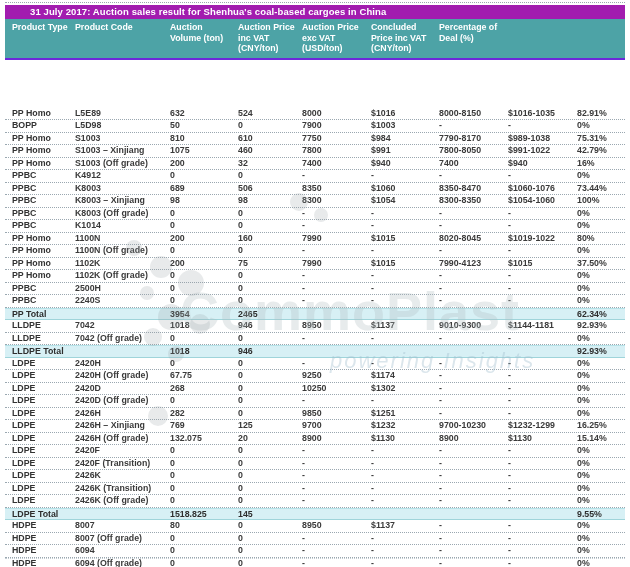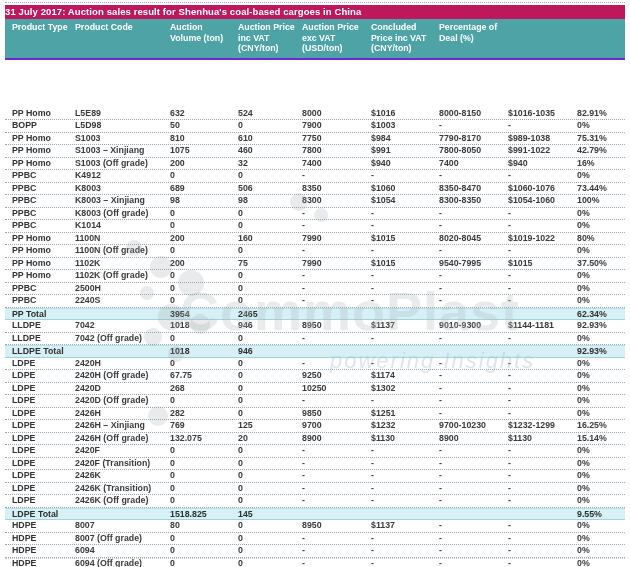--- a/index.html
+++ b/index.html
@@ -1,19 +1,19 @@
 <!DOCTYPE html>
 <html><head>
 <meta charset="utf-8">
 <style>
   * { margin:0; padding:0; box-sizing:border-box; }
   html,body { width:630px; height:567px; background:#ffffff; font-family:"Liberation Sans", sans-serif; overflow:hidden; }
   .page { position:relative; width:630px; height:567px; background:#fff; }
   .table-wrap { position:absolute; left:5px; top:2px; width:620px; border-top:1px dotted #9aa7b0; padding-top:2px; }
-  .title-bar { height:14px; background:#be185d; color:#ffffff; font-size:9.5px; font-weight:700; line-height:14px; padding-left:0; letter-spacing:.1px; }
+  .title-bar { height:14px; background:#a21caf; color:#ffffff; font-size:9.5px; font-weight:700; line-height:14px; padding-left:25px; letter-spacing:.1px; }
   .header-row { display:grid; grid-template-columns:68px 95px 68px 64px 69px 68px 69px 69px 50px; background:#4da3a6; border-bottom:2px solid #6d28d9; }
   .hcell { color:#ffffff; font-size:8.8px; font-weight:700; line-height:10.5px; text-align:left; padding:3px 2px 4px 2px; }
   .hcell.first { text-align:left; padding-left:7px; }
   .row { display:grid; grid-template-columns:68px 95px 68px 64px 69px 68px 69px 69px 50px; height:12.5px; border-bottom:1px dotted #9aa7b0; background:transparent; }
   .row.total { background:#d7f0f5; border-top:1px solid #b5e2e8; border-bottom:1px solid #9fd4da; }
   .cell { font-size:8.8px; font-weight:700; color:#3a3a3a; line-height:11.5px; padding-left:2px; white-space:nowrap; overflow:hidden; }
   .cell.c0 { padding-left:7px; color:#333; }
   .row.total .cell { color:#2e2e2e; }
   .footer-row { position:relative; height:16px; border-bottom:1px dotted #9aa7b0; }
   .flabel { position:absolute; top:2px; font-size:8.7px; font-weight:400; color:#1b7468; }
@@ -182,21 +182,21 @@
           <div class="cell c7">-</div>
           <div class="cell c8">0%</div>
         </div>
         <div class="row">
           <div class="cell c0">PP Homo</div>
           <div class="cell c1">1102K</div>
           <div class="cell c2">200</div>
           <div class="cell c3">75</div>
           <div class="cell c4">7990</div>
           <div class="cell c5">$1015</div>
-          <div class="cell c6">9540-7995</div>
+          <div class="cell c6">7990-4123</div>
           <div class="cell c7">$1015</div>
           <div class="cell c8">37.50%</div>
         </div>
         <div class="row">
           <div class="cell c0">PP Homo</div>
           <div class="cell c1">1102K (Off grade)</div>
           <div class="cell c2">0</div>
           <div class="cell c3">0</div>
           <div class="cell c4">-</div>
           <div class="cell c5">-</div>

